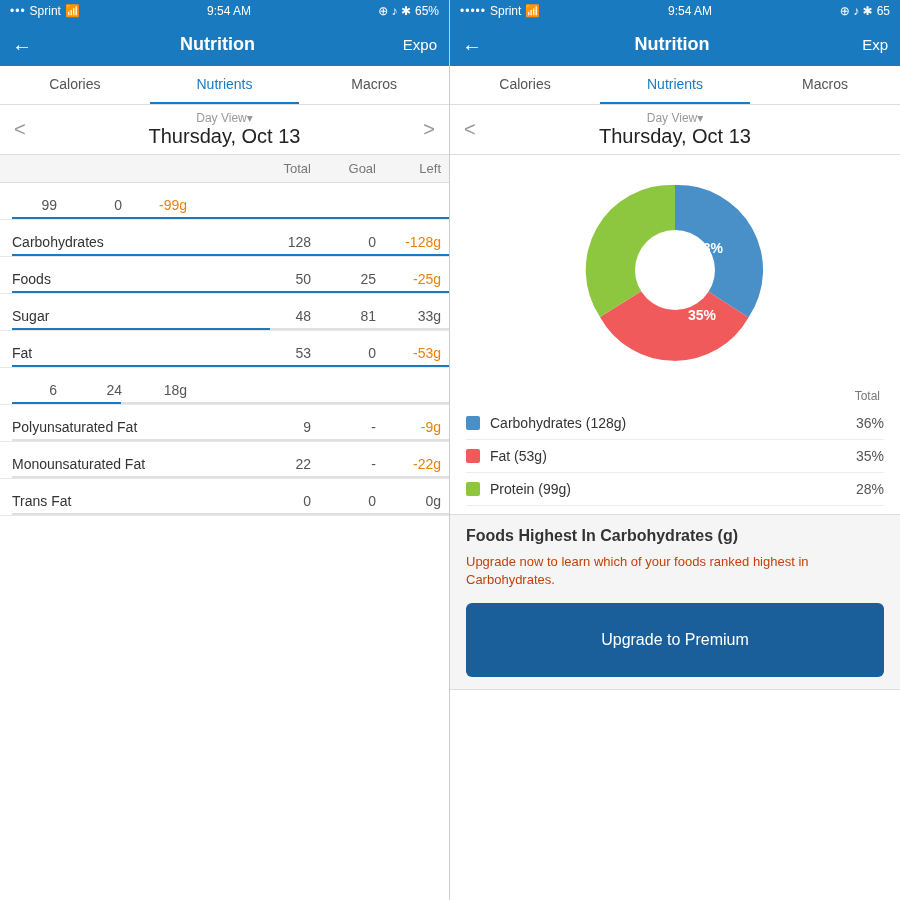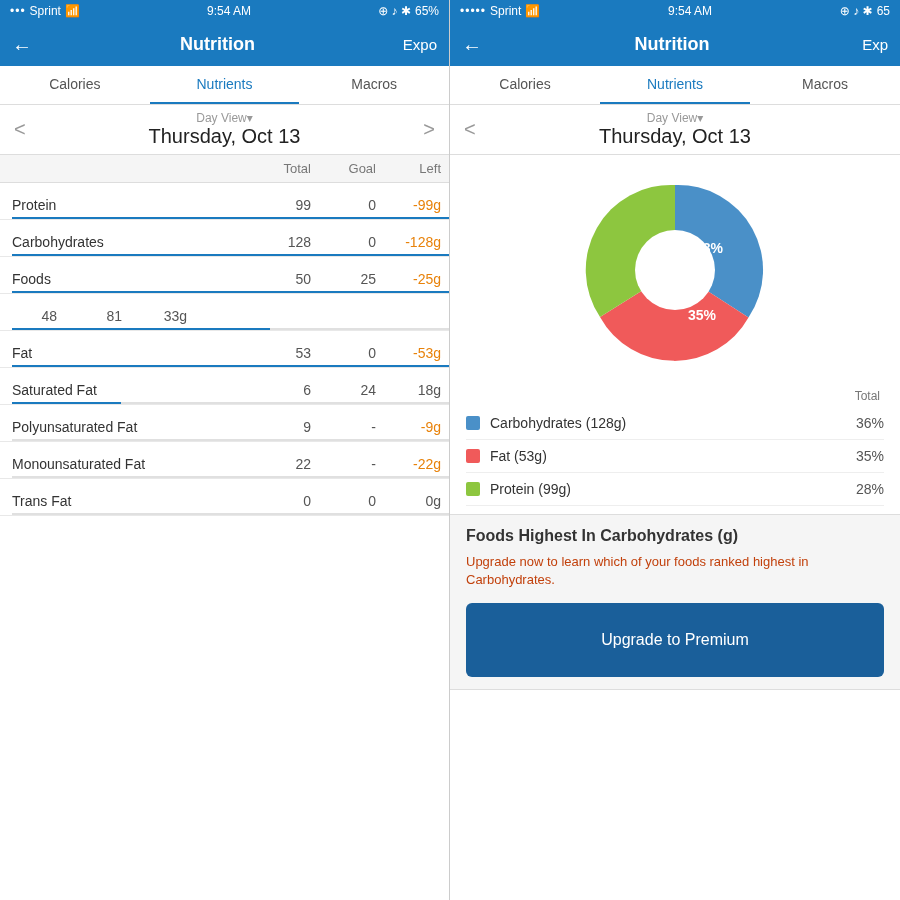--- a/index.html
+++ b/index.html
@@ -264,21 +264,20 @@
 
   <div class="table-header">
     <div class="th-label"></div>
     <div class="th-col">Total</div>
     <div class="th-col">Goal</div>
     <div class="th-col">Left</div>
   </div>
 
   <div class="nutrient-list" id="nutrient-list">
       <div class="nutrient-row">
-        <div class="nutrient-name">Protein</div>
         <div class="nutrient-val">99</div>
         <div class="nutrient-val">0</div>
         <div class="nutrient-val orange">-99g</div>
         <div class="progress-bar-row">
           <div class="progress-bar-fill" style="width: 100%;"></div>
         </div>
       </div>
       <div class="nutrient-row">
         <div class="nutrient-name">Carbohydrates</div>
         <div class="nutrient-val">128</div>
@@ -291,38 +290,38 @@
       <div class="nutrient-row">
         <div class="nutrient-name">Foods</div>
         <div class="nutrient-val">50</div>
         <div class="nutrient-val">25</div>
         <div class="nutrient-val orange">-25g</div>
         <div class="progress-bar-row">
           <div class="progress-bar-fill" style="width: 100%;"></div>
         </div>
       </div>
       <div class="nutrient-row">
+        <div class="nutrient-name">Sugar</div>
         <div class="nutrient-val">48</div>
         <div class="nutrient-val">81</div>
         <div class="nutrient-val">33g</div>
         <div class="progress-bar-row">
           <div class="progress-bar-fill" style="width: 59%;"></div>
         </div>
       </div>
       <div class="nutrient-row">
         <div class="nutrient-name">Fat</div>
         <div class="nutrient-val">53</div>
         <div class="nutrient-val">0</div>
         <div class="nutrient-val orange">-53g</div>
         <div class="progress-bar-row">
           <div class="progress-bar-fill" style="width: 100%;"></div>
         </div>
       </div>
       <div class="nutrient-row">
-        <div class="nutrient-name">Saturated Fat</div>
         <div class="nutrient-val">6</div>
         <div class="nutrient-val">24</div>
         <div class="nutrient-val">18g</div>
         <div class="progress-bar-row">
           <div class="progress-bar-fill" style="width: 25%;"></div>
         </div>
       </div>
       <div class="nutrient-row">
         <div class="nutrient-name">Polyunsaturated Fat</div>
         <div class="nutrient-val">9</div>

